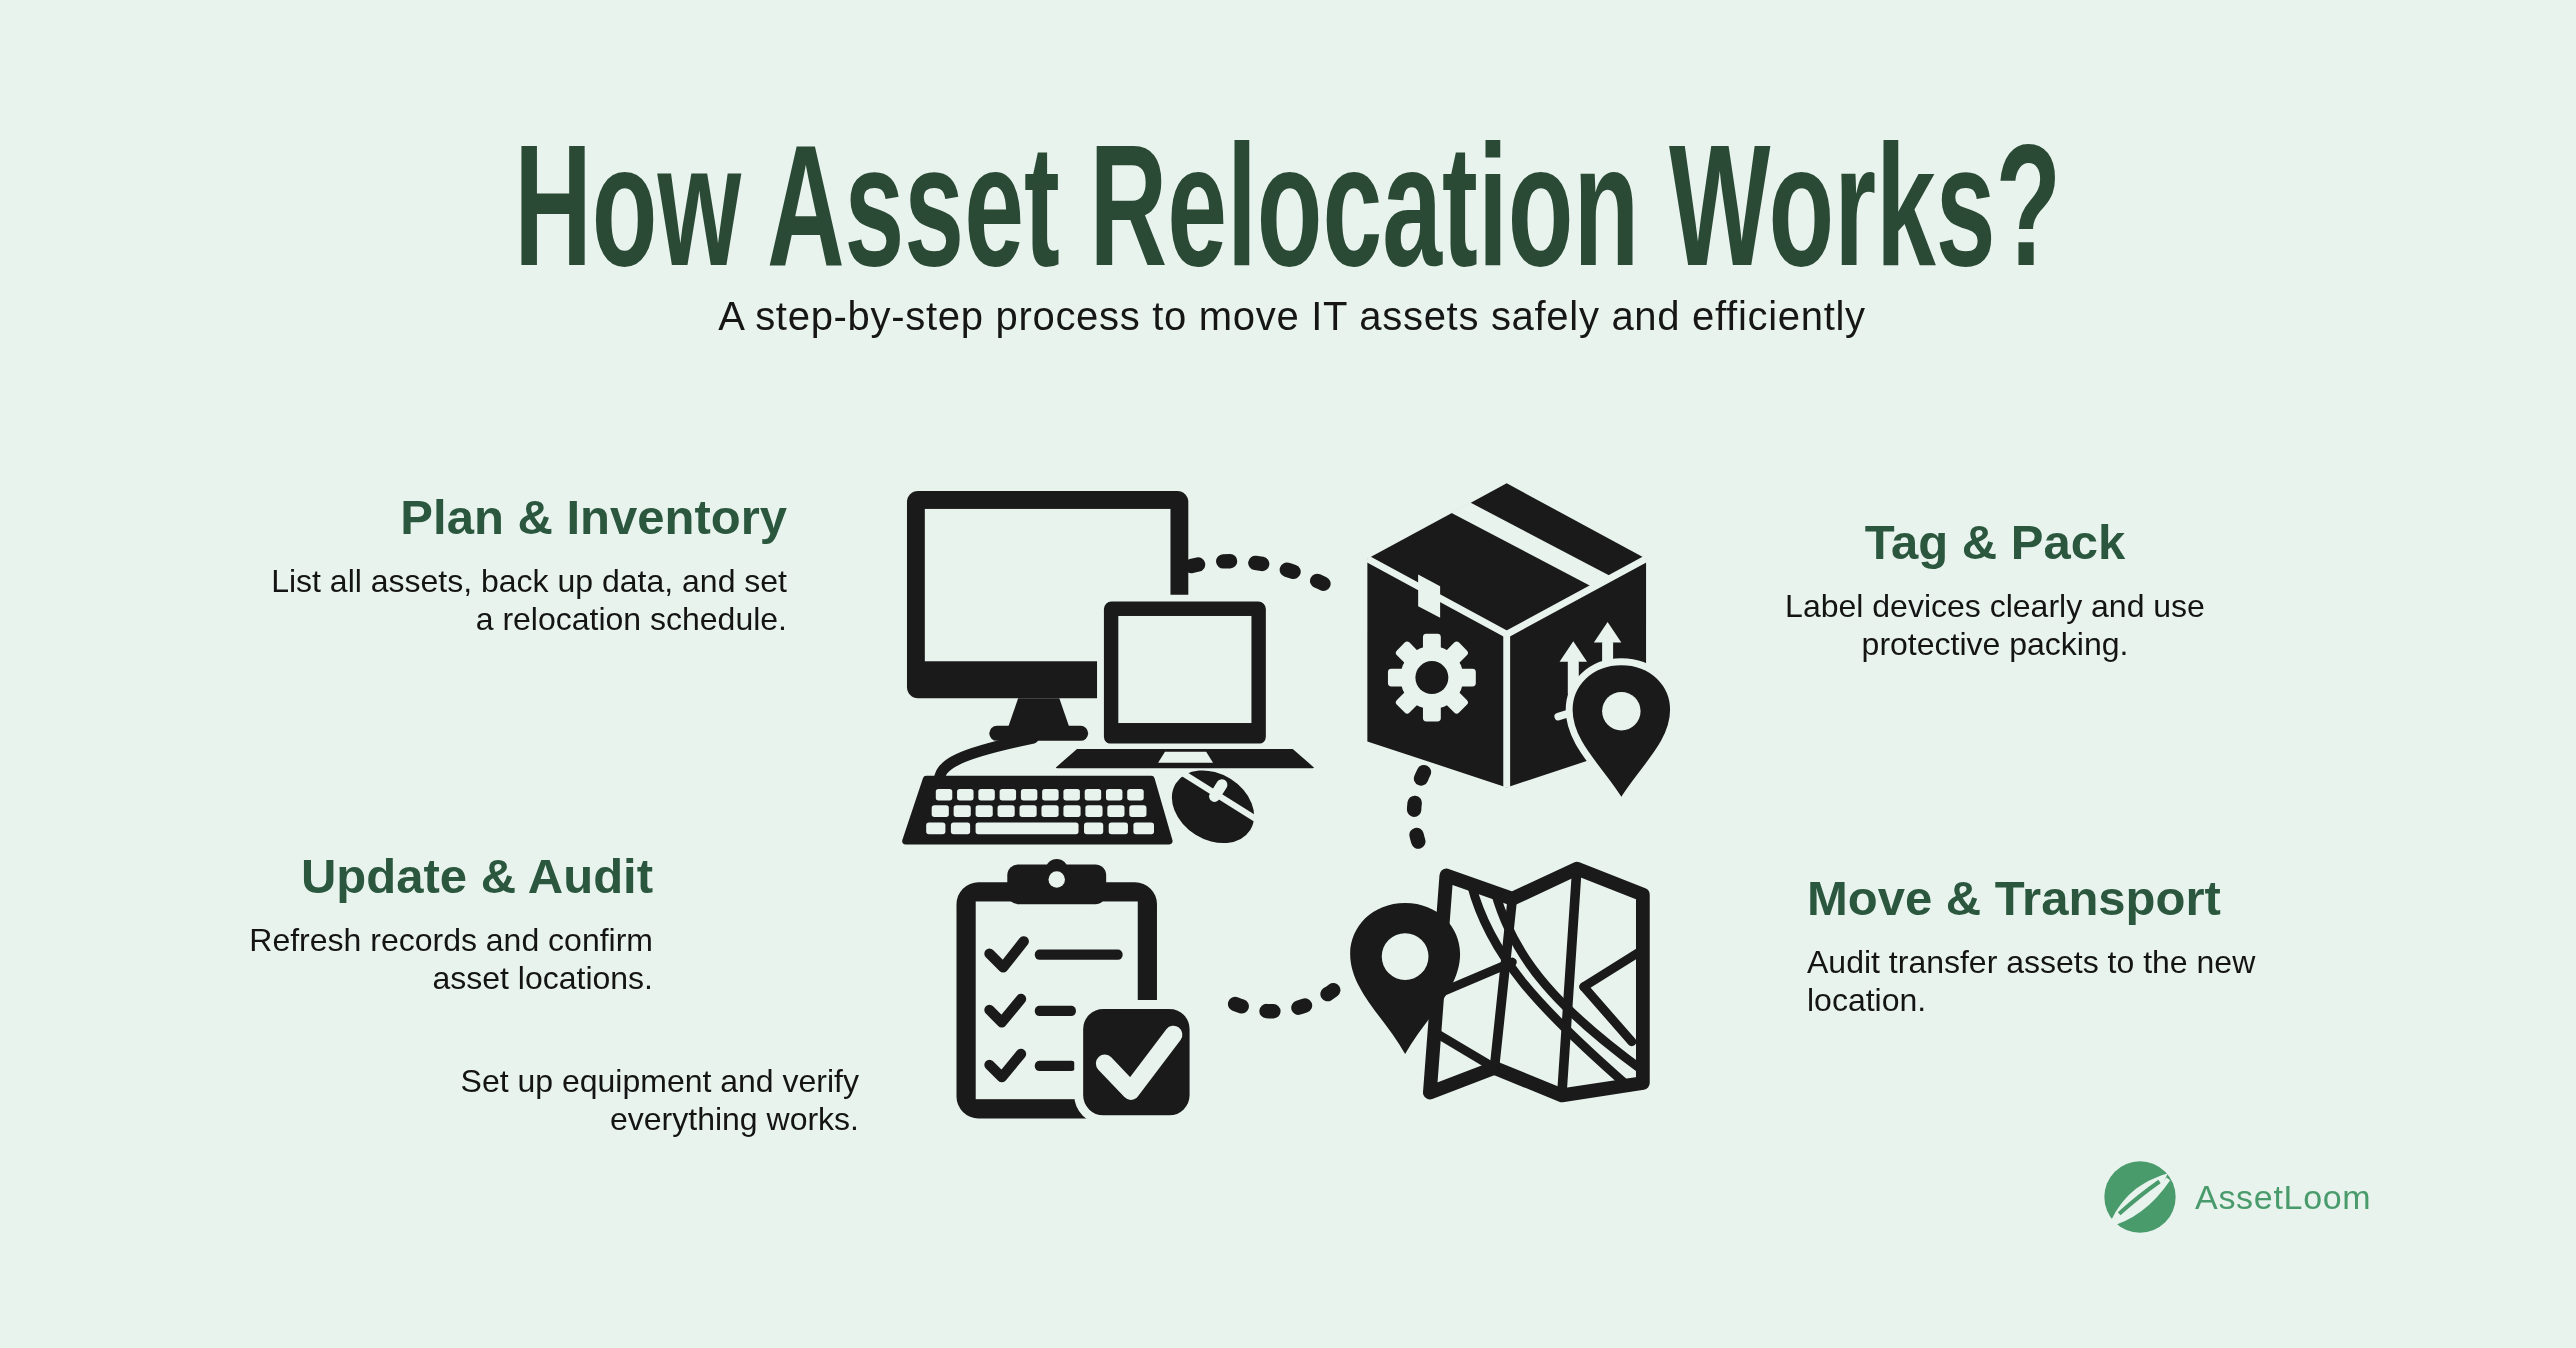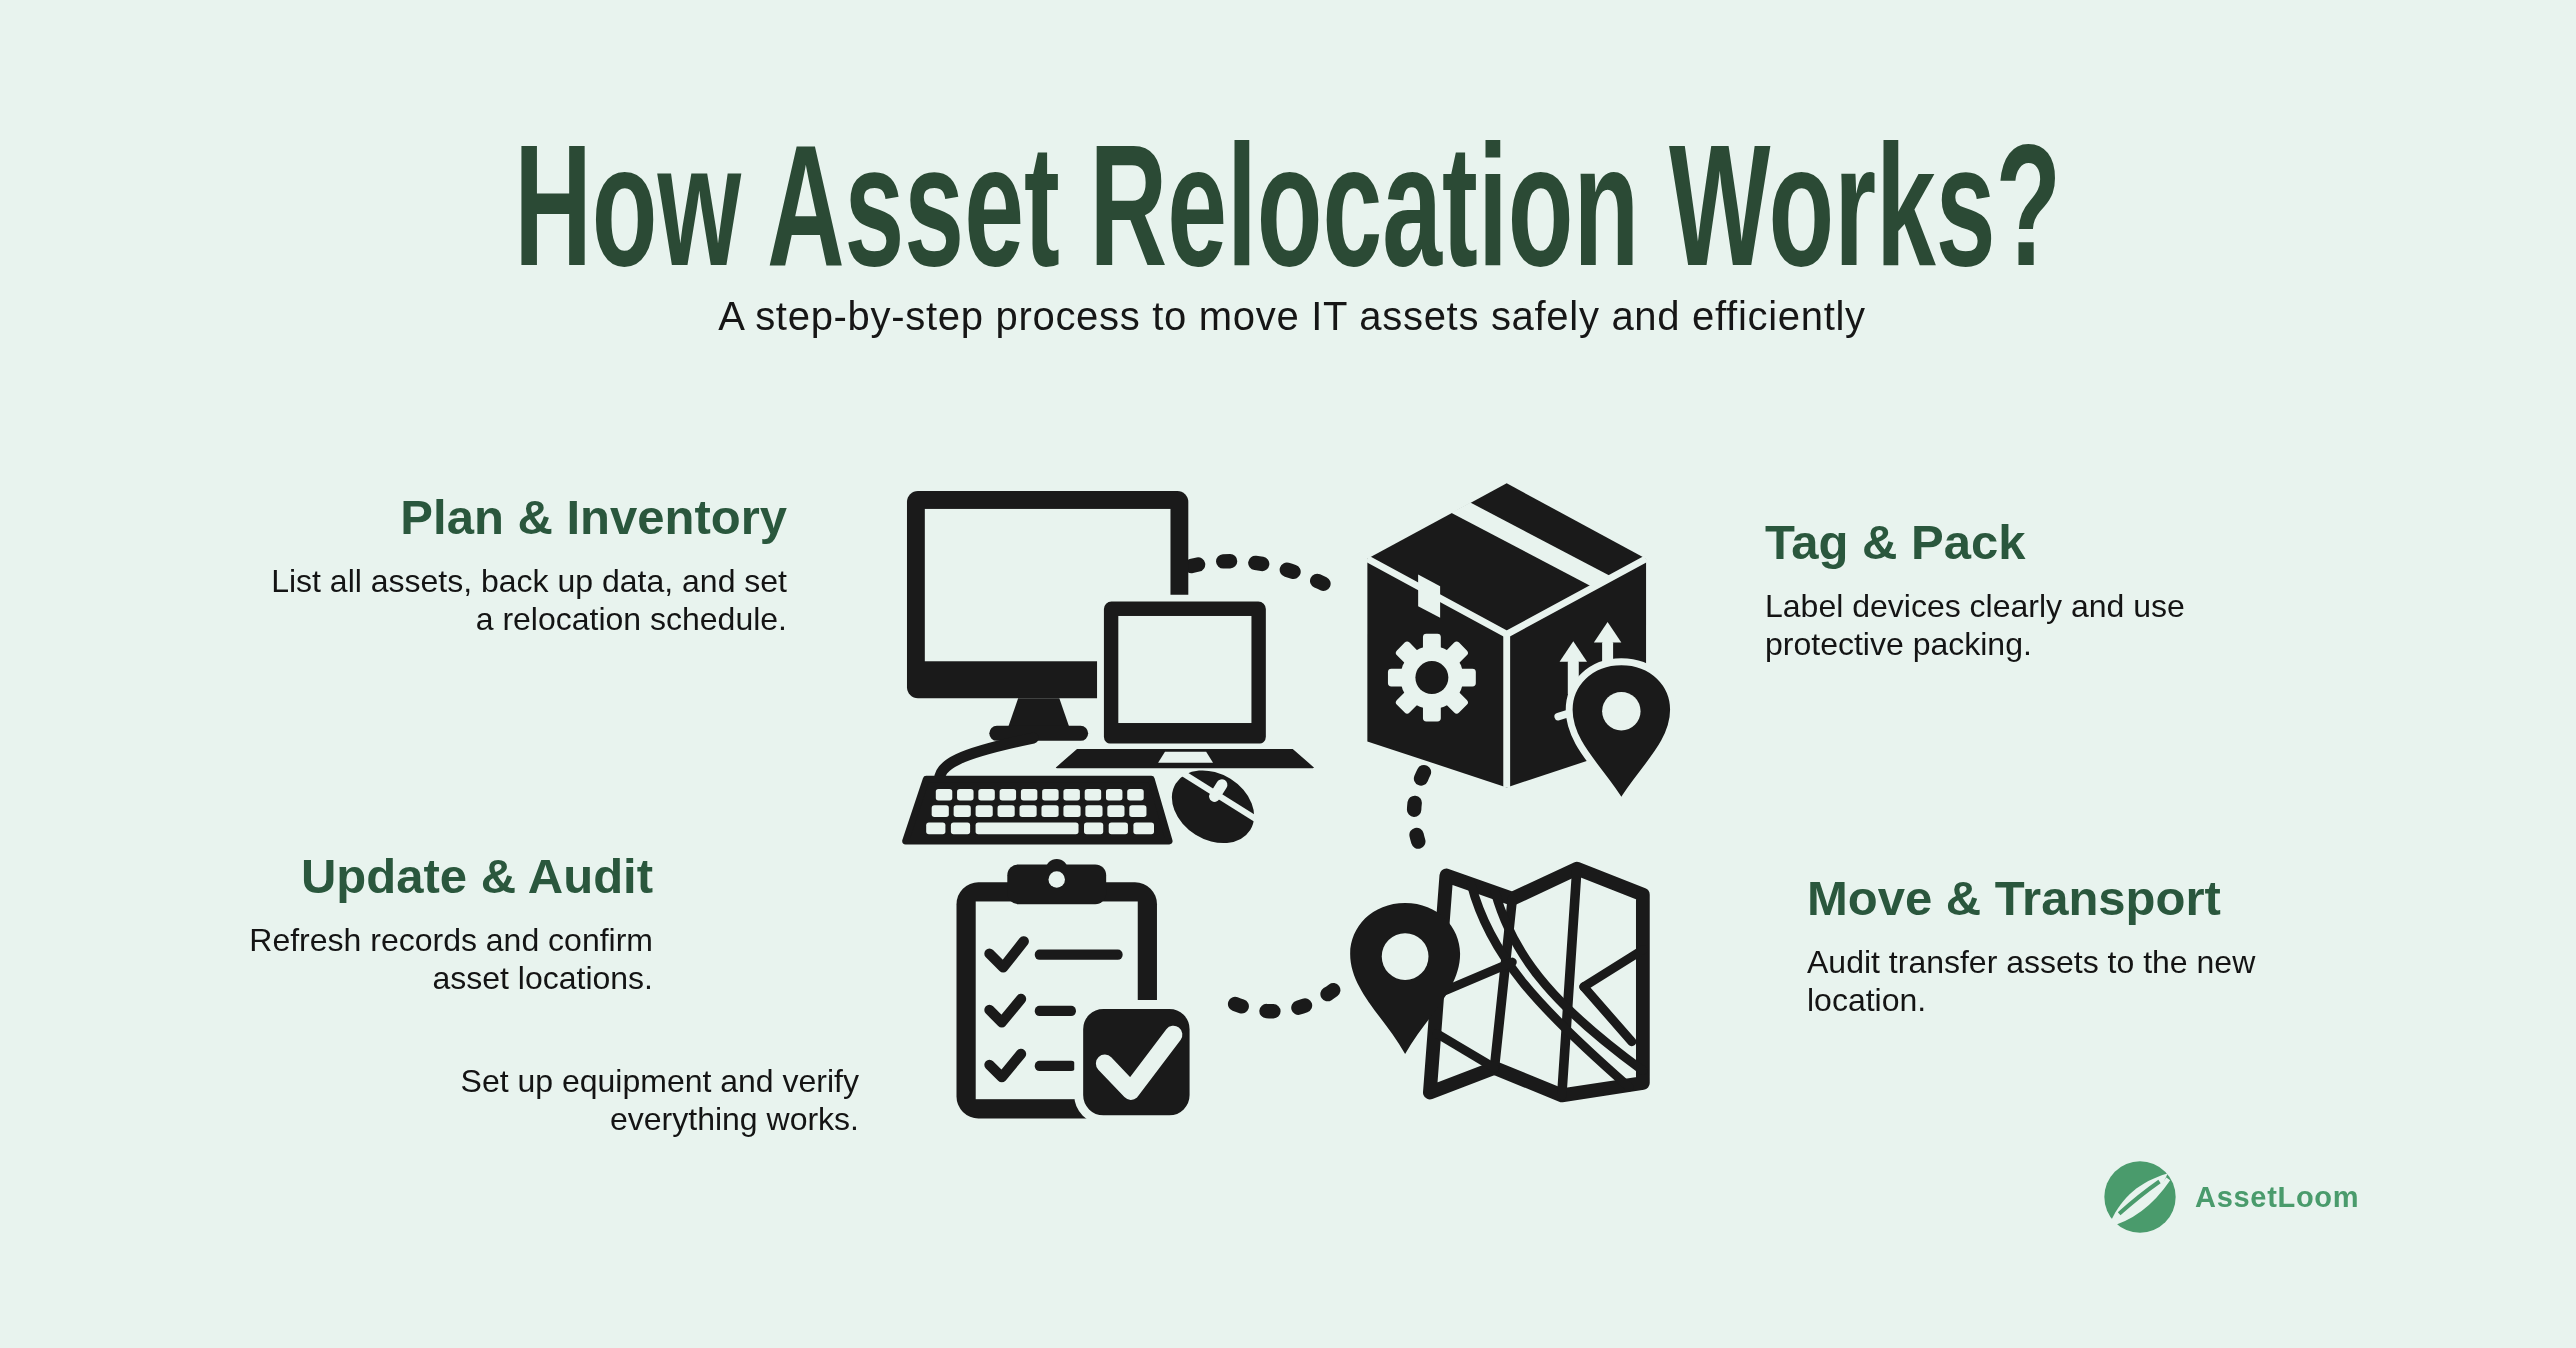--- a/index.html
+++ b/index.html
@@ -26,38 +26,38 @@
     margin:0 0 18px 0; font-size:49px; font-weight:800;
     color:#2a573d; letter-spacing:0px;
   }
   .step p{
     margin:0; font-size:32px; line-height:1.18; color:#141414;
   }
   .step{ position:absolute; }
   .s-plan      { top:489px;  right:1789px; width:522px; text-align:right; }
   .s-update    { top:848px; right:1923px; width:453px; text-align:right; }
   .s-reinstall { top:1063px; right:1717px; width:453px; text-align:right; }
-  .s-tag       { top:514px;  left:1765px;  width:460px; text-align:left; }
+  .s-tag       { top:514px;  left:1765px;  width:460px; text-align:center; }
   .s-move      { top:870px; left:1791px;  width:522px; text-align:left;margin-left:16px; }
   
   .icon{ position:absolute; }
   .icon svg{ display:block; width:100%; height:100%; }
   .i-computer { left:896px; top:484px;  width:422px; height:371px; }
   .i-box      { left:1355px; top:475px;  width:324px; height:331px; }
   .i-clipboard{ left:951px; top:849px; width:276px; height:280px; }
   .i-map      { left:1335px; top:826px; width:345px; height:314px; }
   .overlay    { position:absolute; left:0; top:0; width:2576px; height:1348px; pointer-events:none; }
   .dotted{ fill:none; stroke:#1a1a1a; stroke-width:21; stroke-linecap:round; stroke-dasharray:10 37; }
   
   .logo{
     position:absolute; left:2103px; top:1160px;
     display:flex; align-items:center; gap:18px;
   }
   .logo svg{ width:74px; height:74px; display:block; }
-  .logo-text{ font-size:29px; font-weight:700; color:#4a9b6c; letter-spacing:0.7px;text-align:right; }
+  .logo-text{ font-size:34px; font-weight:400; color:#4a9b6c; letter-spacing:0.7px;text-align:right; }
 </style>
 </head>
 <body>
 
 <div class="page">
 
   <h1 class="title"><span class="title-inner">How Asset Relocation Works?</span></h1>
   <div class="subtitle">A step-by-step process to move IT assets safely and efficiently</div>
 
   <section class="step s-plan">

